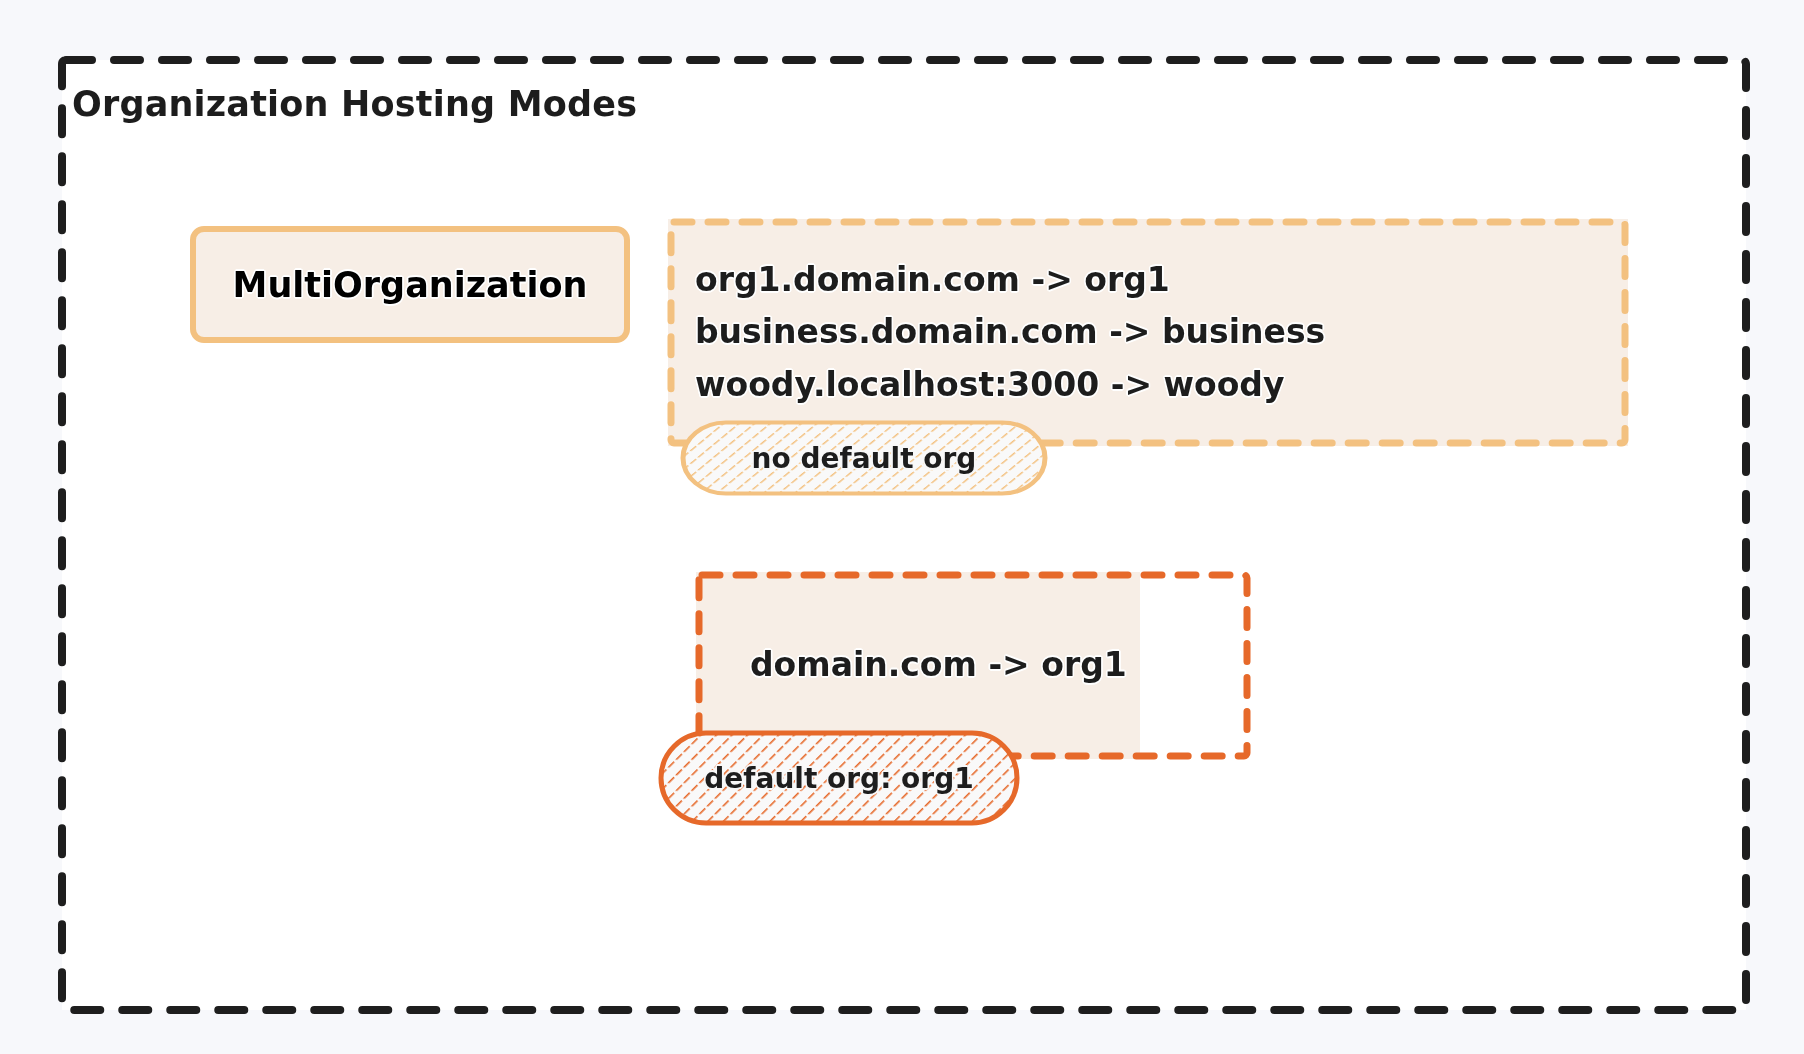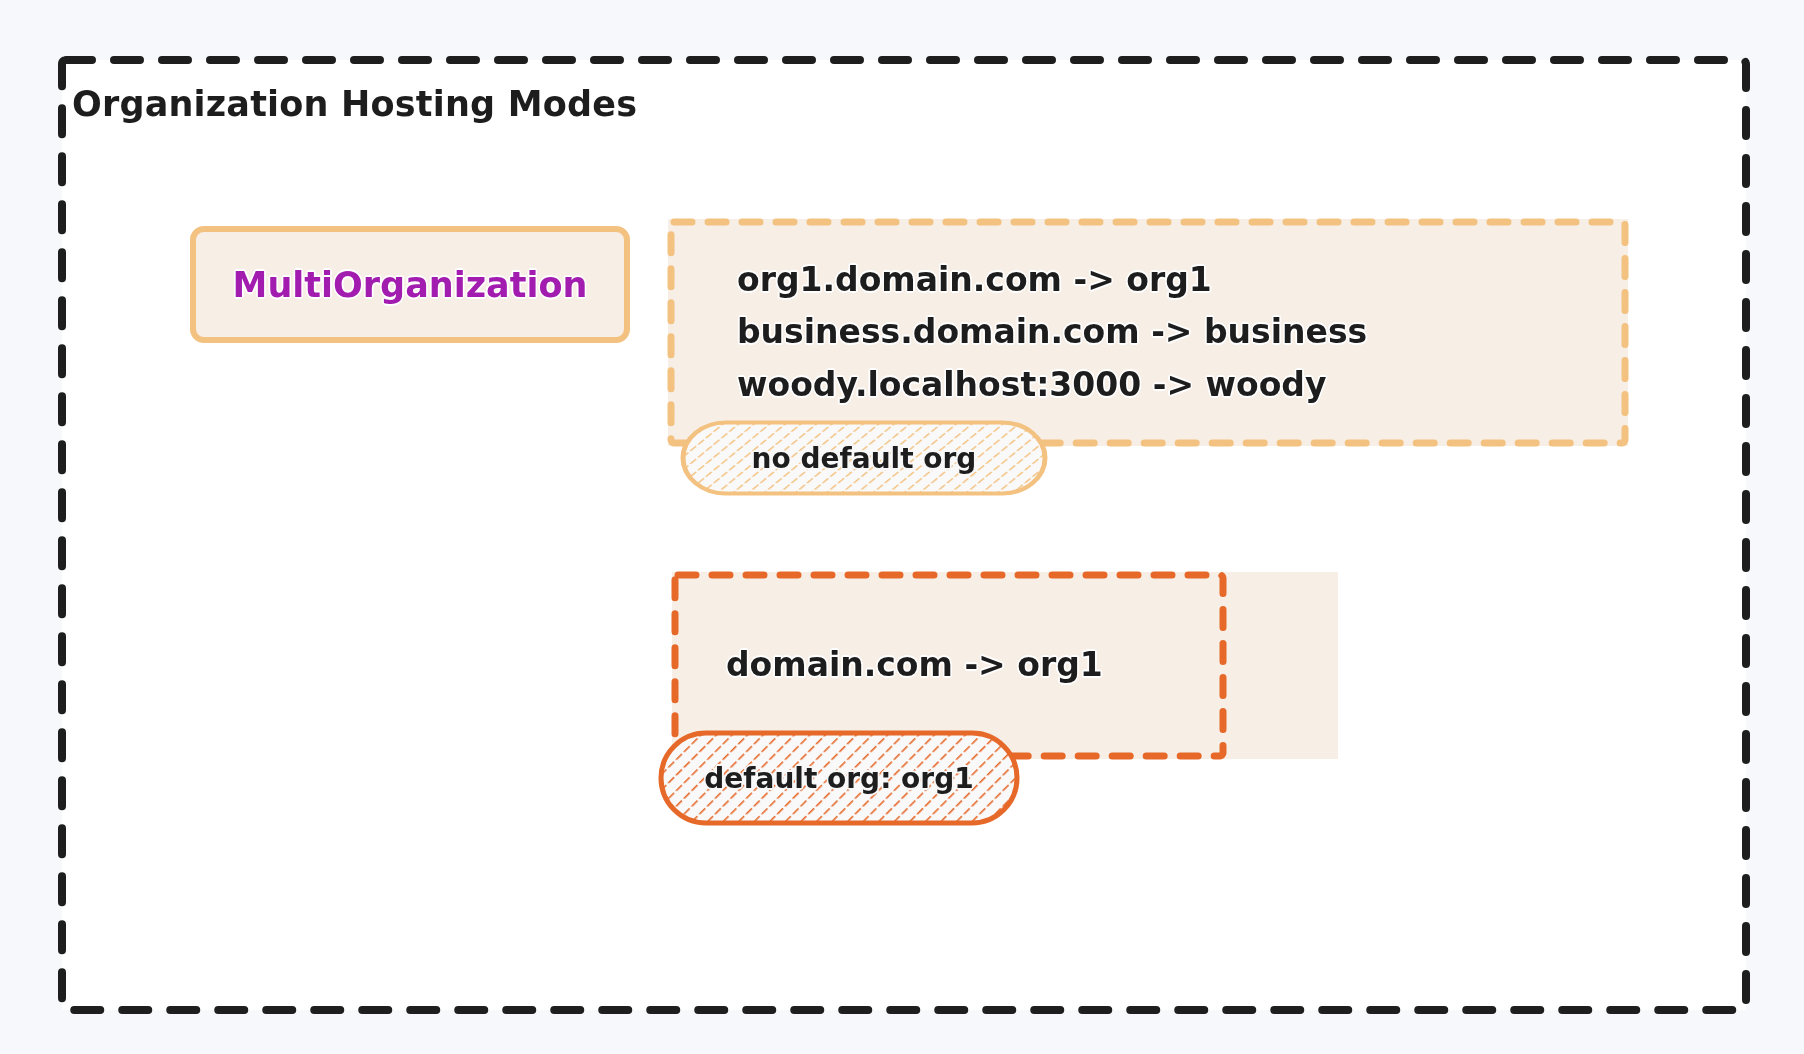--- a/index.html
+++ b/index.html
@@ -61,21 +61,21 @@
     box-sizing: border-box;
     display: flex;
     align-items: center;
     justify-content: center;
     border-radius: 14px;
     background: #f7eee6;
   }
   .mode-box .mode-label {
     font-size: 35px;
     font-weight: 700;
-    color: #a21caf;
+    color: #000000;
     white-space: nowrap;
     text-shadow:
        1.6px 0 0 #ffffff, -1.6px 0 0 #ffffff,
        0 1.6px 0 #ffffff, 0 -1.6px 0 #ffffff,
        1.2px 1.2px 0 #ffffff, -1.2px 1.2px 0 #ffffff,
        1.2px -1.2px 0 #ffffff, -1.2px -1.2px 0 #ffffff;
   }
 
   #mode-box-multi {
     left: 190px;
@@ -104,21 +104,21 @@
   }
   .detail-box .dash-stroke {
     position: absolute;
     left: 0; top: 0;
     overflow: visible;
     pointer-events: none;
   }
   .detail-lines {
     position: relative;
     z-index: 2;
-    padding-left: 69px;
+    padding-left: 27px;
   }
   .detail-line {
     font-size: 33px;
     font-weight: 700;
     color: #1d1d1d;
     white-space: nowrap;
     line-height: 1.58;
     text-shadow:
        1.6px 0 0 #ffffff, -1.6px 0 0 #ffffff,
        0 1.6px 0 #ffffff, 0 -1.6px 0 #ffffff,
@@ -126,23 +126,23 @@
        1.2px -1.2px 0 #ffffff, -1.2px -1.2px 0 #ffffff;
   }
 
   #detail-box-multi {
     left: 668px;
     top: 203px;
     width: 960px;
     height: 227px;
   }
   #detail-box-single {
-    left: 672px;
+    left: 696px;
     top: 556px;
-    width: 666px;
+    width: 444px;
     height: 187px;
   }
   #detail-box-single .detail-lines { padding-left: 54px; }
 
   
   .pill {
     position: absolute;
     box-sizing: border-box;
     display: flex;
     align-items: center;

